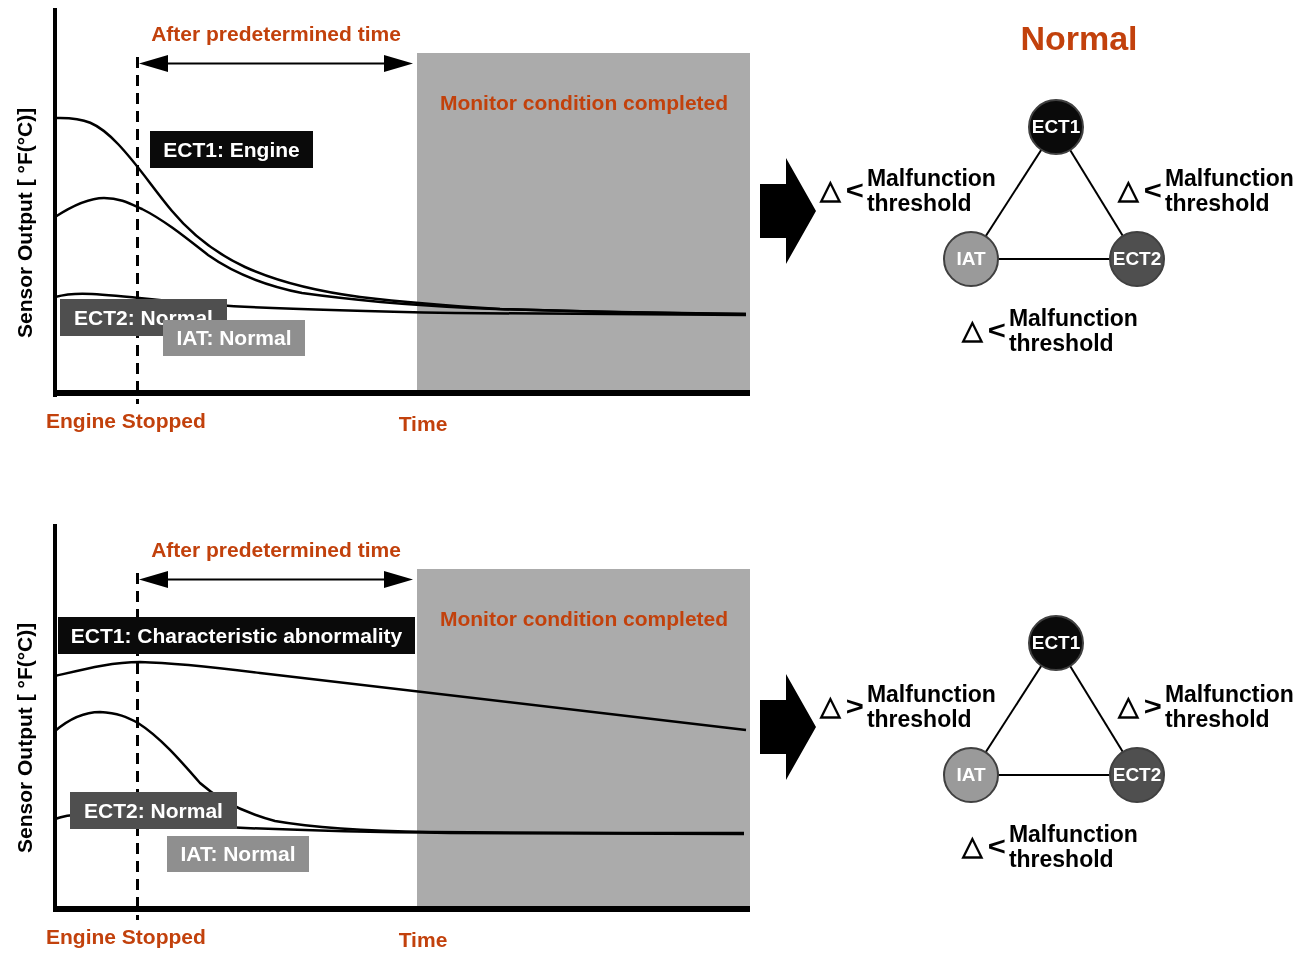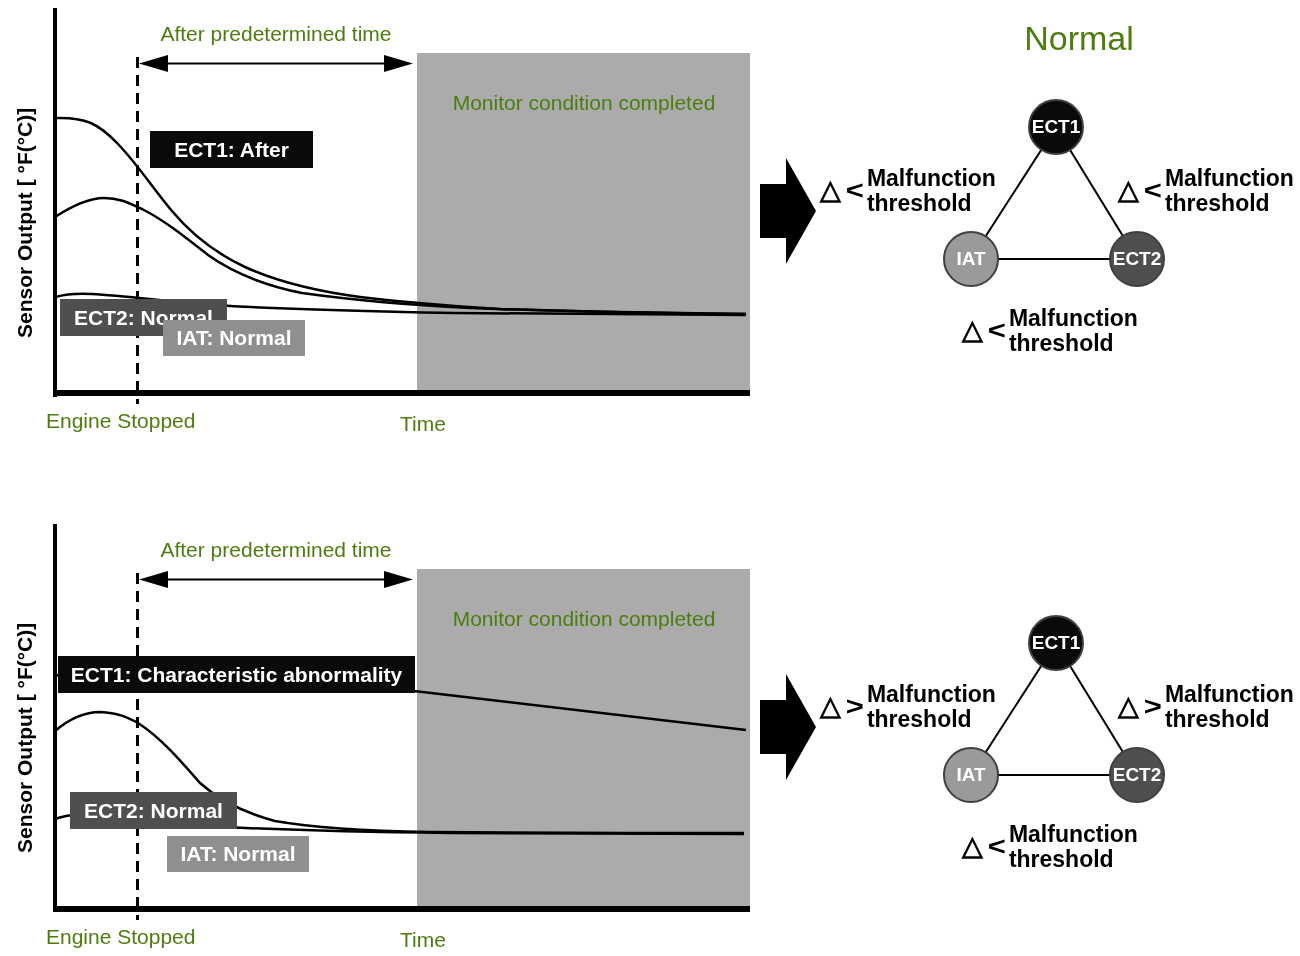--- a/index.html
+++ b/index.html
@@ -1,21 +1,21 @@
 <!DOCTYPE html>
 <html style="--gray_region: #ababab; --label_black: #0a0a0a; --label_dark: #4f4f4f; --label_mid: #8f8f8f; --ect1_node: #0a0a0a; --iat_node: #9a9a9a; --ect2_node: #4f4f4f; --line: #000000;"><head>
 <meta charset="utf-8">
 <style>
   html,body{margin:0;padding:0;background:#fff;}
   .canvas{
     position:relative;width:1300px;height:956px;background:#ffffff;
     font-family:"Liberation Sans", sans-serif;overflow:hidden;
   }
   .gfx{position:absolute;left:0;top:0;}
-  .lbl{position:absolute;font-weight:normal;color:#4d7c0f;line-height:1.1;white-space:nowrap;}
+  .lbl{position:absolute;font-weight:bold;color:#c2410c;line-height:1.1;white-space:nowrap;}
   .center{text-align:center;}
   .f21{font-size:21px;}
   .f34{font-size:34px;}
   .ylabel{
     position:absolute;font-weight:bold;font-size:21px;color:#000;white-space:nowrap;
     transform:rotate(-90deg);transform-origin:left top;
   }
   .series-tag{
     position:absolute;color:#fff;font-weight:bold;font-size:21px;
     display:flex;align-items:center;justify-content:center;white-space:nowrap;
@@ -87,21 +87,21 @@
     </g>
   </svg>
 
   <div class="ylabel" style="left:13px;top:338px;">Sensor Output [ °F(°C)]</div>
 
   <div class="lbl f21 center" style="left:140px;top:22px;width:272px;">After predetermined time</div>
 
   <div class="lbl f21 center" style="left:428px;top:91px;width:312px;">Monitor condition completed</div>
 
   <div class="series-tag tag-black" style="left:150px;top:131px;width:163px;height:37px;">
-    <span>ECT1: After</span>
+    <span>ECT1: Engine</span>
   </div>
   <div class="series-tag tag-dark" style="left:60px;top:255px;width:167px;height:37px;">
     <span>ECT2: Normal</span>
   </div>
   <div class="series-tag tag-mid" style="left:163px;top:320px;width:142px;height:36px;">
     <span>IAT: Normal</span>
   </div>
 
   <div class="lbl f21" style="left:46px;top:409px;">Engine Stopped</div>
   <div class="lbl f21 center" style="left:385px;top:412px;width:76px;">Time</div>
@@ -133,21 +133,21 @@
     <span class="cmp">&lt;</span>
     <div class="th-text">Malfunction threshold</div>
   </div>
 
   <div class="ylabel" style="left:13px;top:853px;">Sensor Output [ °F(°C)]</div>
 
   <div class="lbl f21 center" style="left:140px;top:538px;width:272px;">After predetermined time</div>
 
   <div class="lbl f21 center" style="left:428px;top:607px;width:312px;">Monitor condition completed</div>
 
-  <div class="series-tag tag-black" style="left:58px;top:656px;width:357px;height:37px;">
+  <div class="series-tag tag-black" style="left:58px;top:617px;width:357px;height:37px;">
     <span>ECT1: Characteristic abnormality</span>
   </div>
   <div class="series-tag tag-dark" style="left:70px;top:748px;width:167px;height:37px;">
     <span>ECT2: Normal</span>
   </div>
   <div class="series-tag tag-mid" style="left:167px;top:836px;width:142px;height:36px;">
     <span>IAT: Normal</span>
   </div>
 
   <div class="lbl f21" style="left:46px;top:925px;">Engine Stopped</div>

